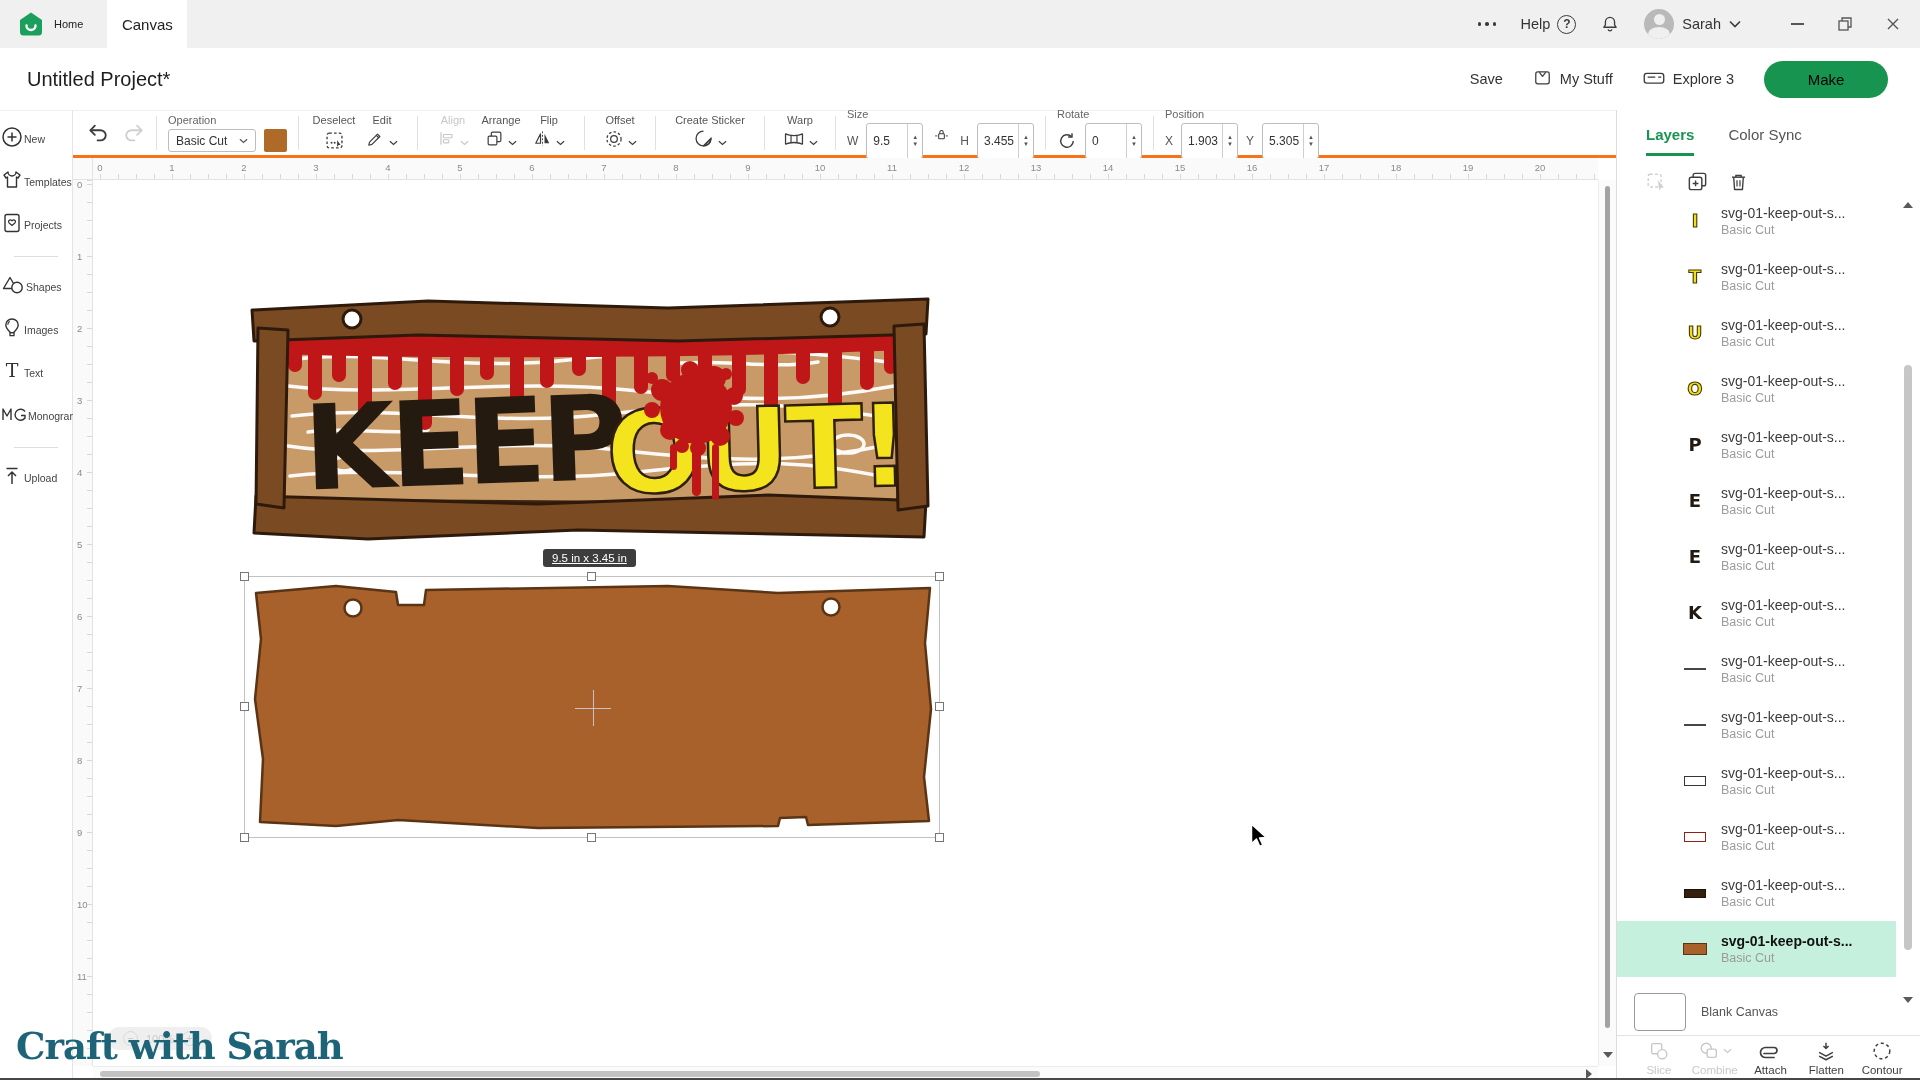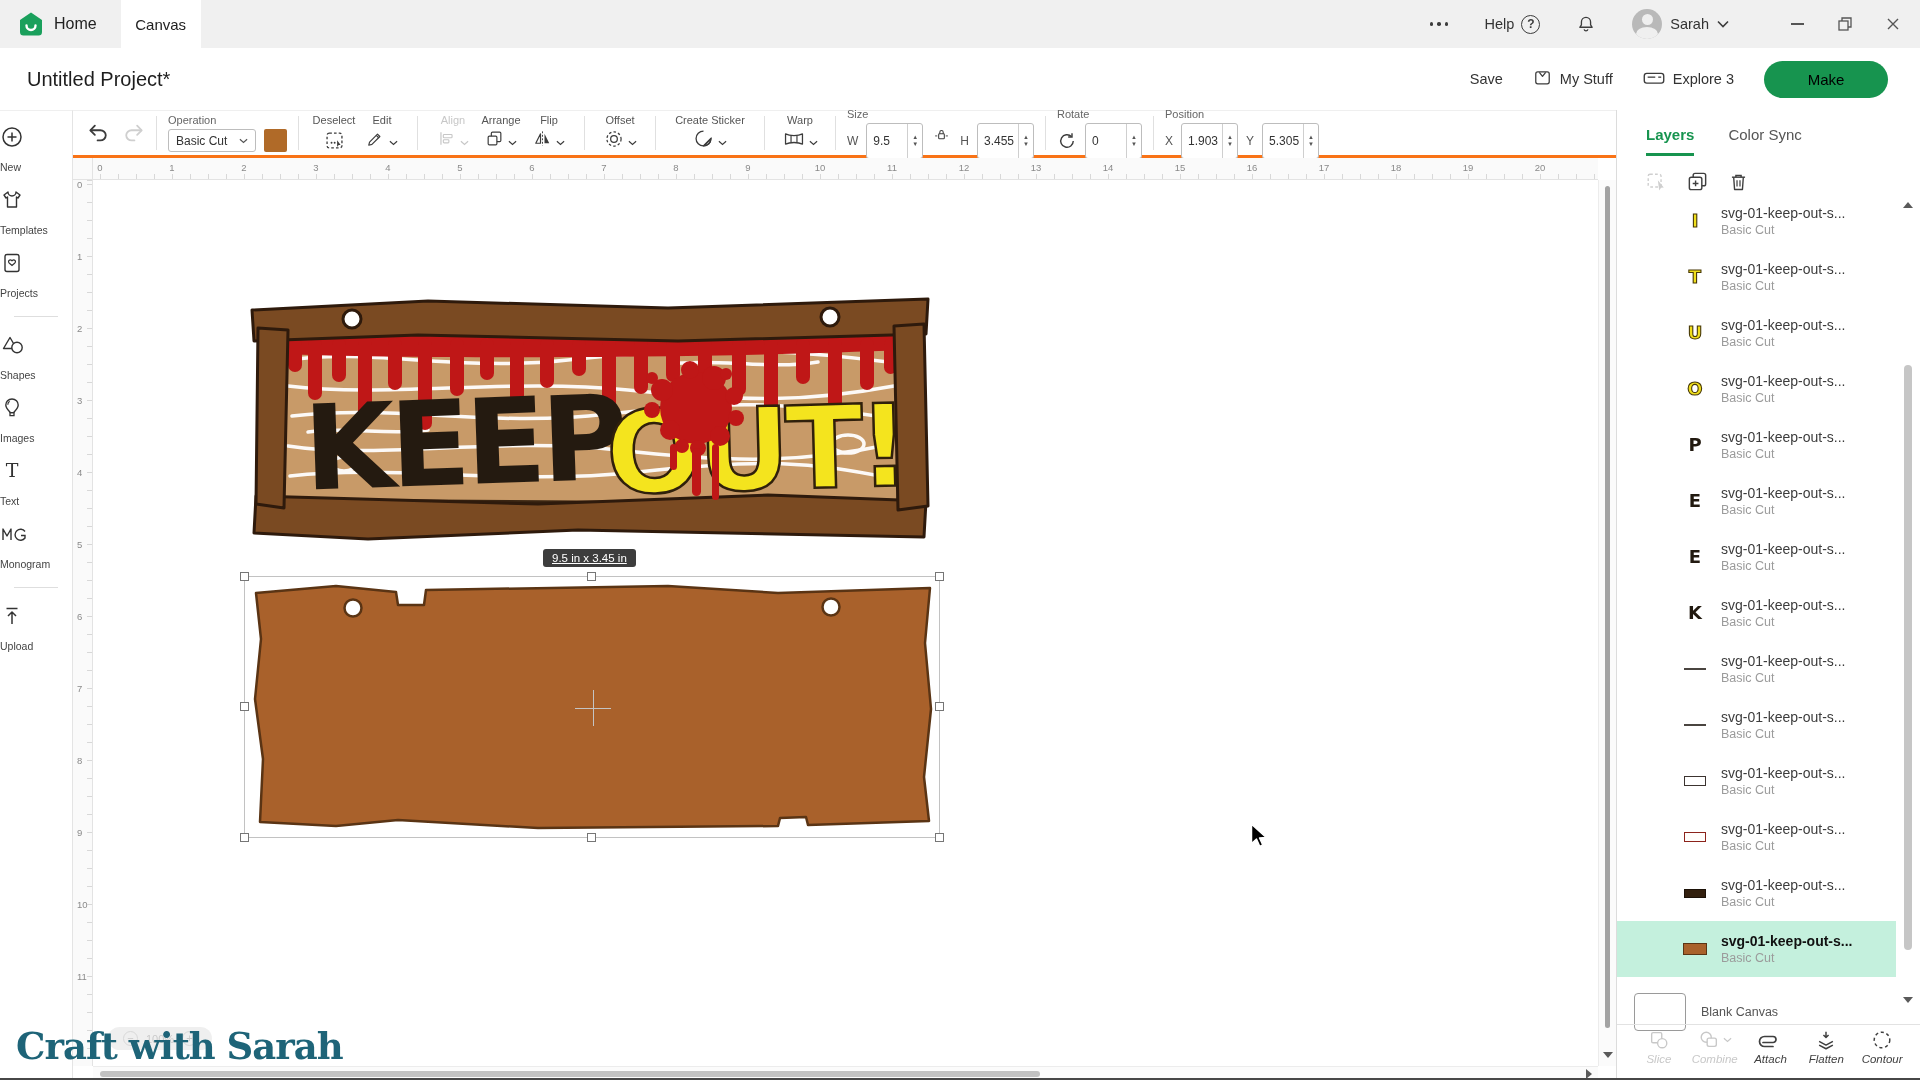--- a/index.html
+++ b/index.html
@@ -3,23 +3,23 @@
 <meta charset="utf-8">
 <style>
   * { margin:0; padding:0; box-sizing:border-box; }
   html,body { width:1920px; height:1080px; overflow:hidden; background:#fff;
     font-family:"Liberation Sans","DejaVu Sans",sans-serif; }
   #app { position:relative; width:1920px; height:1080px; background:#fff; }
 
   
   .titlebar { position:absolute; left:0; top:0; width:100%; height:48px; background:#f0f0f0; display:flex; align-items:stretch; }
   .tab-home { display:flex; align-items:center; gap:10px; padding:0 24px 0 18px; }
-  .tab-home .lbl { font-size:16px; color:#222; }
+  .tab-home .lbl { font-size:11px; color:#222; }
   .tab-canvas { width:80px; background:#fff; display:flex; align-items:center; justify-content:center; font-size:15px; color:#222; }
-  .tb-right { margin-left:auto; display:flex; align-items:center; gap:36px; padding-right:20px; color:#444; }
+  .tb-right { margin-left:auto; display:flex; align-items:center; gap:24px; padding-right:20px; color:#444; }
   .dots { display:flex; gap:4px; }
   .dots i { width:3.5px; height:3.5px; border-radius:50%; background:#3c3c3c; }
   .help-wrap { display:flex; align-items:center; gap:7px; font-size:14.5px; color:#333; }
   .qmark { width:19px; height:19px; border:1.6px solid #3c3c3c; border-radius:50%; font-size:12px; display:flex; align-items:center; justify-content:center; color:#3c3c3c; font-weight:bold; }
   .avatar { width:30px; height:30px; border-radius:50%; background:#b9b9b9; position:relative; overflow:hidden; }
   .avatar::before { content:""; position:absolute; left:9.5px; top:5px; width:11px; height:11px; border-radius:50%; background:#efefef; }
   .avatar::after { content:""; position:absolute; left:4px; top:18px; width:22px; height:14px; border-radius:50%; background:#efefef; }
   .user-wrap { display:flex; align-items:center; gap:8px; font-size:14.5px; color:#333; }
   .win-ctls { display:flex; align-items:center; gap:34px; margin-left:26px; color:#555; }
   .minim { width:13px; height:1.6px; background:#555; display:inline-block; }
@@ -47,21 +47,21 @@
   .tool .t-ic { height:23px; display:flex; align-items:center; gap:4px; }
   .tool.disabled, .tool.disabled .t-lbl { color:#c7c7c7; }
   .num-field { width:57px; height:36px; border:1px solid #bdbdbd; border-radius:3px; display:flex; align-items:center; background:#fff; overflow:hidden; }
   .num-field .val { flex:1; font-size:12px; color:#333; padding-left:6px; }
   .stepper { width:15px; height:100%; border-left:1px solid #cfcfcf; display:flex; flex-direction:column; align-items:center; justify-content:center; font-size:6px; color:#555; line-height:7px; }
   .axis { font-size:12px; color:#555; }
   .lock-wrap { display:flex; align-items:flex-end; height:23px; color:#3c3c3c; margin:0 2px; position:relative; top:-9px; }
 
   
   .sidebar { position:absolute; left:0; top:110px; width:73px; bottom:0; background:#fff; border-right:1px solid #e4e4e4; border-top:1px solid #efefef; padding-top:14px; display:flex; flex-direction:column; align-items:center; }
-  .side-item { display:flex; flex-direction:column; align-items:flex-start; gap:8px; margin-bottom:15px; color:#3a3a3a; width:100%; }
+  .side-item { display:flex; flex-direction:row; align-items:center; gap:0; margin-bottom:15px; color:#3a3a3a; width:100%; }
   .side-item .s-lbl { font-size:10.5px; color:#444; }
   .side-div { width:44px; height:1px; background:#dedede; border:none; margin:2px 0 16px 0; }
 
   
   .canvas-area { position:absolute; left:73px; top:158px; right:304px; bottom:0; background:#fff; }
   .ruler-corner { position:absolute; left:0; top:0; width:20px; height:22px; background:#fafafa; border-right:1px solid #e3e3e3; border-bottom:1px solid #e3e3e3; }
   .ruler-h { position:absolute; left:20px; top:0; right:18px; height:22px; background:#fafafa; border-bottom:1px solid #e3e3e3; overflow:hidden; }
   .ruler-h::after { content:""; position:absolute; left:0; right:0; bottom:0; height:5px;
      background:repeating-linear-gradient(to right,#d8d8d8 0 1px,transparent 1px 18px); background-position-x:7px; }
   .ruler-h span { position:absolute; top:4px; transform:translateX(-50%); font-size:9.5px; color:#8a8a8a; }
@@ -120,21 +120,21 @@
   .layer-sub { font-size:12.5px; color:#9b9b9b; margin-top:2px; }
 
   .lp-scroll { position:absolute; right:5px; top:90px; width:13px; height:785px; }
   .lp-scroll .thumb { position:absolute; left:2px; top:165px; width:8px; height:585px; background:#c6c6c6; border-radius:4px; }
   .lp-scroll .up { position:absolute; left:1px; top:2px; width:0; height:0; border-left:5px solid transparent; border-right:5px solid transparent; border-bottom:6px solid #5a5a5a; }
   .lp-scroll .down { position:absolute; left:1px; bottom:-18px; width:0; height:0; border-left:5px solid transparent; border-right:5px solid transparent; border-top:6px solid #5a5a5a; }
 
   .blank-row { position:absolute; left:0; right:0; top:878px; height:48px; display:flex; align-items:center; }
   .blank-swatch { width:52px; height:38px; background:#fff; border:1.5px solid #9a9a9a; border-radius:4px; margin-left:17px; }
   .blank-lbl { font-size:12.5px; color:#555; margin-left:15px; }
-  .lp-actions { position:absolute; left:0; right:0; bottom:2px; height:54px; border-top:1px solid #e2e2e2; display:flex; justify-content:flex-start; padding:3px 10px 0 14px;font-style:italic; }
+  .lp-actions { position:absolute; left:0; right:0; bottom:2px; height:43px; border-top:1px solid #e2e2e2; display:flex; justify-content:flex-end; padding:3px 10px 0 14px; }
   .action { display:flex; flex-direction:column; align-items:center; gap:1px; width:56px; color:#3f3f3f; }
   .action .a-lbl { font-size:11.5px; }
   .action.disabled { color:#c8c8c8; }
   .a-ic { height:24px; display:flex; align-items:center; gap:3px; }
 
   
   .zoom-pill { position:absolute; left:108px; bottom:30px; width:104px; height:23px; border-radius:12px; background:#ececec; opacity:.8; display:flex; align-items:center; justify-content:center; gap:8px; color:#bdbdbd; font-size:11px; }
   .zoom-pill .zc { width:15px; height:15px; border:1px solid #cfcfcf; border-radius:50%; display:flex; align-items:center; justify-content:center; font-size:11px; line-height:1; }
   .watermark { position:absolute; left:16px; bottom:12px; font-family:"DejaVu Serif",serif; font-weight:bold; font-size:37px; color:#1e6478; letter-spacing:-1px; }
   .bottom-line { position:absolute; left:0; bottom:0; width:100%; height:2px; background:#474747; }

